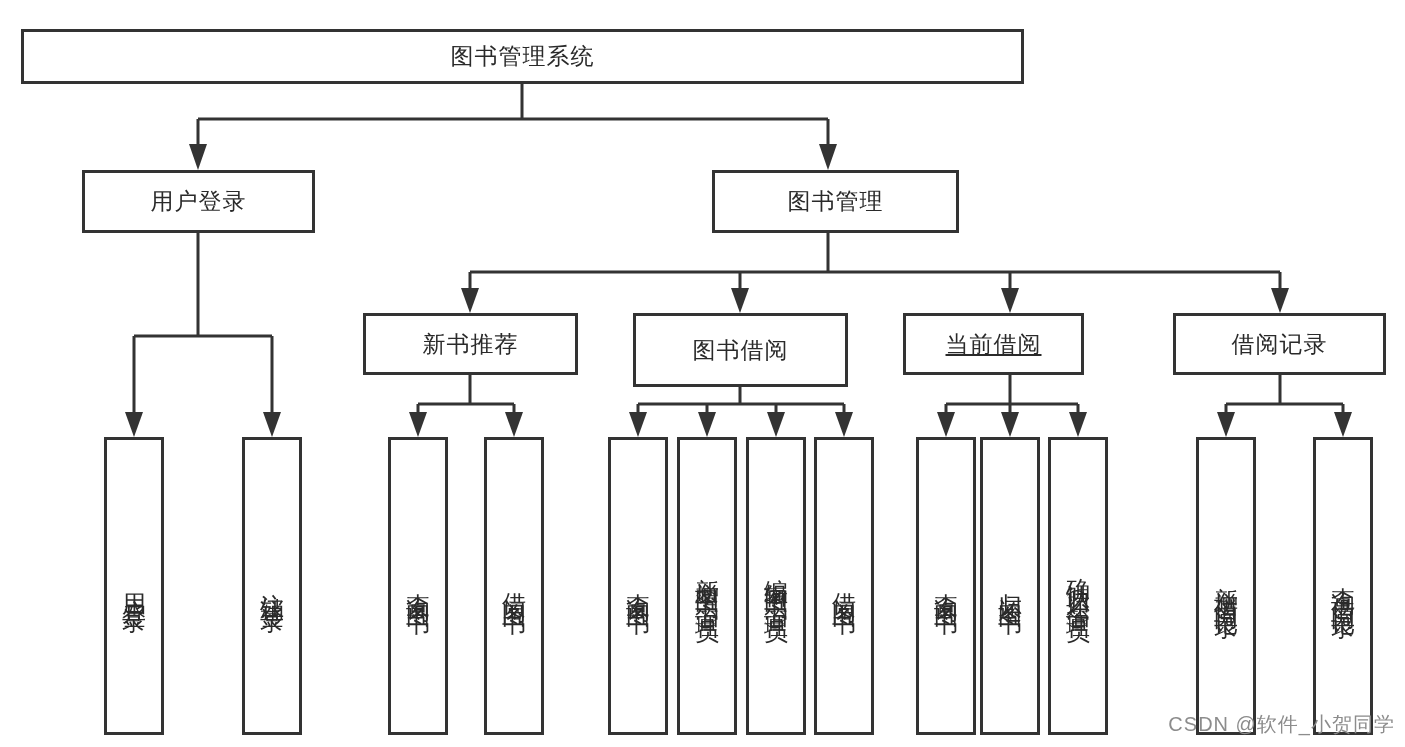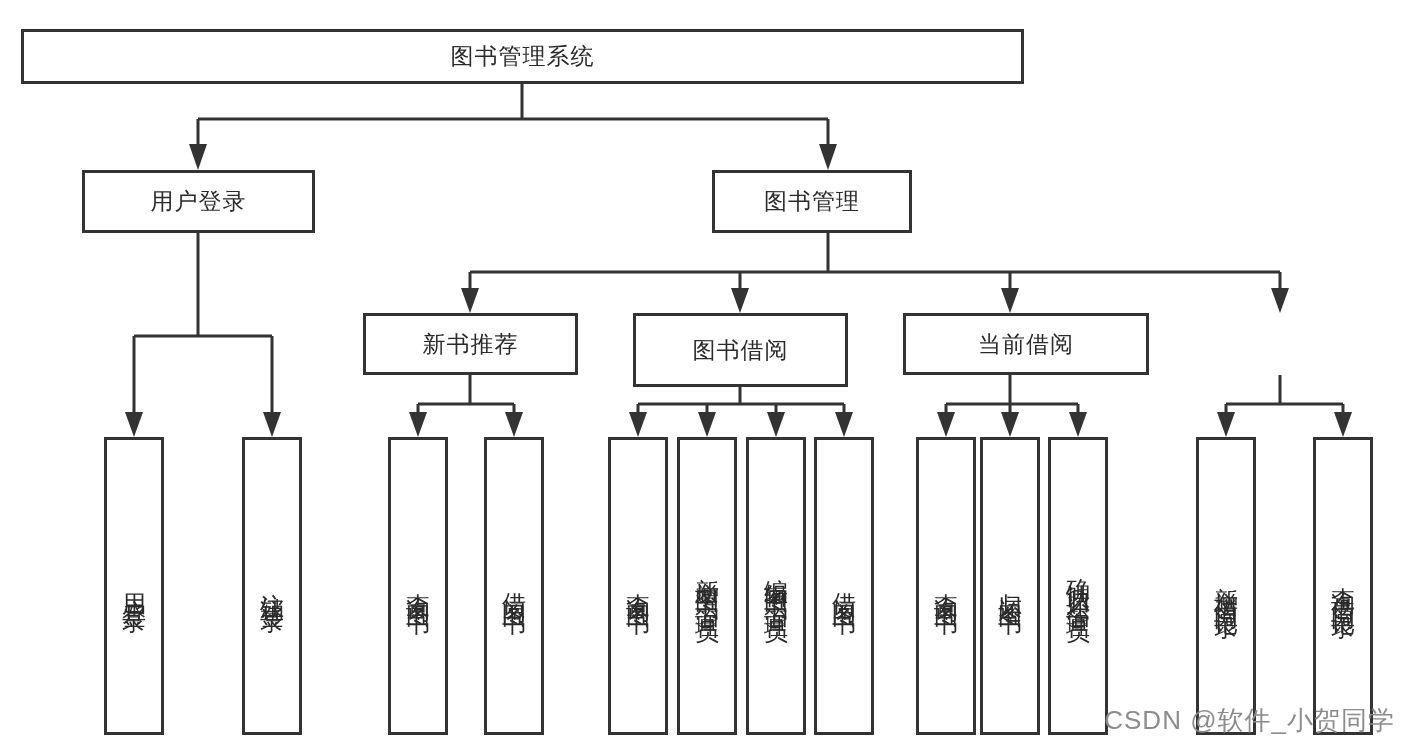--- a/index.html
+++ b/index.html
@@ -31,21 +31,21 @@
   .node.v{
     writing-mode:vertical-rl;
     text-orientation:mixed;
     font-size:24px;
     letter-spacing:6px;
     white-space:normal;
   }
   .watermark{
     position:absolute;
     right:10px;bottom:9px;
-    font-size:26px;
+    font-size:20px;
     color:var(--wm);
     letter-spacing:1px;
   }
 </style>
 </head>
 <body>
 
 <div class="canvas">
 
   <svg class="wires" viewBox="0 0 1405 747" aria-hidden="true">
@@ -91,25 +91,26 @@
       <polygon points="1069,412 1087,412 1078,437"></polygon>
 
       <polygon points="1217,412 1235,412 1226,437"></polygon>
       <polygon points="1334,412 1352,412 1343,437"></polygon>
     </g>
   </svg>
 
   <div class="node" style="left:21px;top:13px;width:1003px;height:55px;margin-top:16px;">图书管理系统</div>
 
   <div class="node" style="left:82px;top:170px;width:233px;height:63px;">用户登录</div>
-  <div class="node" style="left:712px;top:170px;width:200px;height:63px;">图书管理</div>
+  <div class="node" style="left:712px;top:170px;width:247px;height:63px;">图书管理</div>
 
   <div class="node" style="left:363px;top:313px;width:215px;height:62px;font-family:Liberation Serif, serif;">新书推荐</div>
   <div class="node" style="left:633px;top:313px;width:215px;height:74px;">图书借阅</div>
-  <div class="node" style="left:903px;top:313px;width:246px;height:62px;">当前借阅</div>
+  <div class="node" style="left:903px;top:313px;width:181px;height:62px;text-decoration:underline;">当前借阅</div>
+  <div class="node" style="left:1173px;top:313px;width:213px;height:62px;">借阅记录</div>
 
   <div class="node v" style="left:104px;top:437px;width:60px;height:298px;">用户登录</div>
   <div class="node v" style="left:242px;top:437px;width:60px;height:298px;">注销登录</div>
 
   <div class="node v" style="left:388px;top:437px;width:60px;height:298px;">查询图书</div>
   <div class="node v" style="left:484px;top:437px;width:60px;height:298px;">借阅图书</div>
 
   <div class="node v" style="left:608px;top:437px;width:60px;height:298px;">查询图书</div>
   <div class="node v" style="left:677px;top:437px;width:60px;height:298px;">新增图书（管理员）</div>
   <div class="node v" style="left:746px;top:437px;width:60px;height:298px;">编辑图书（管理员）</div>

